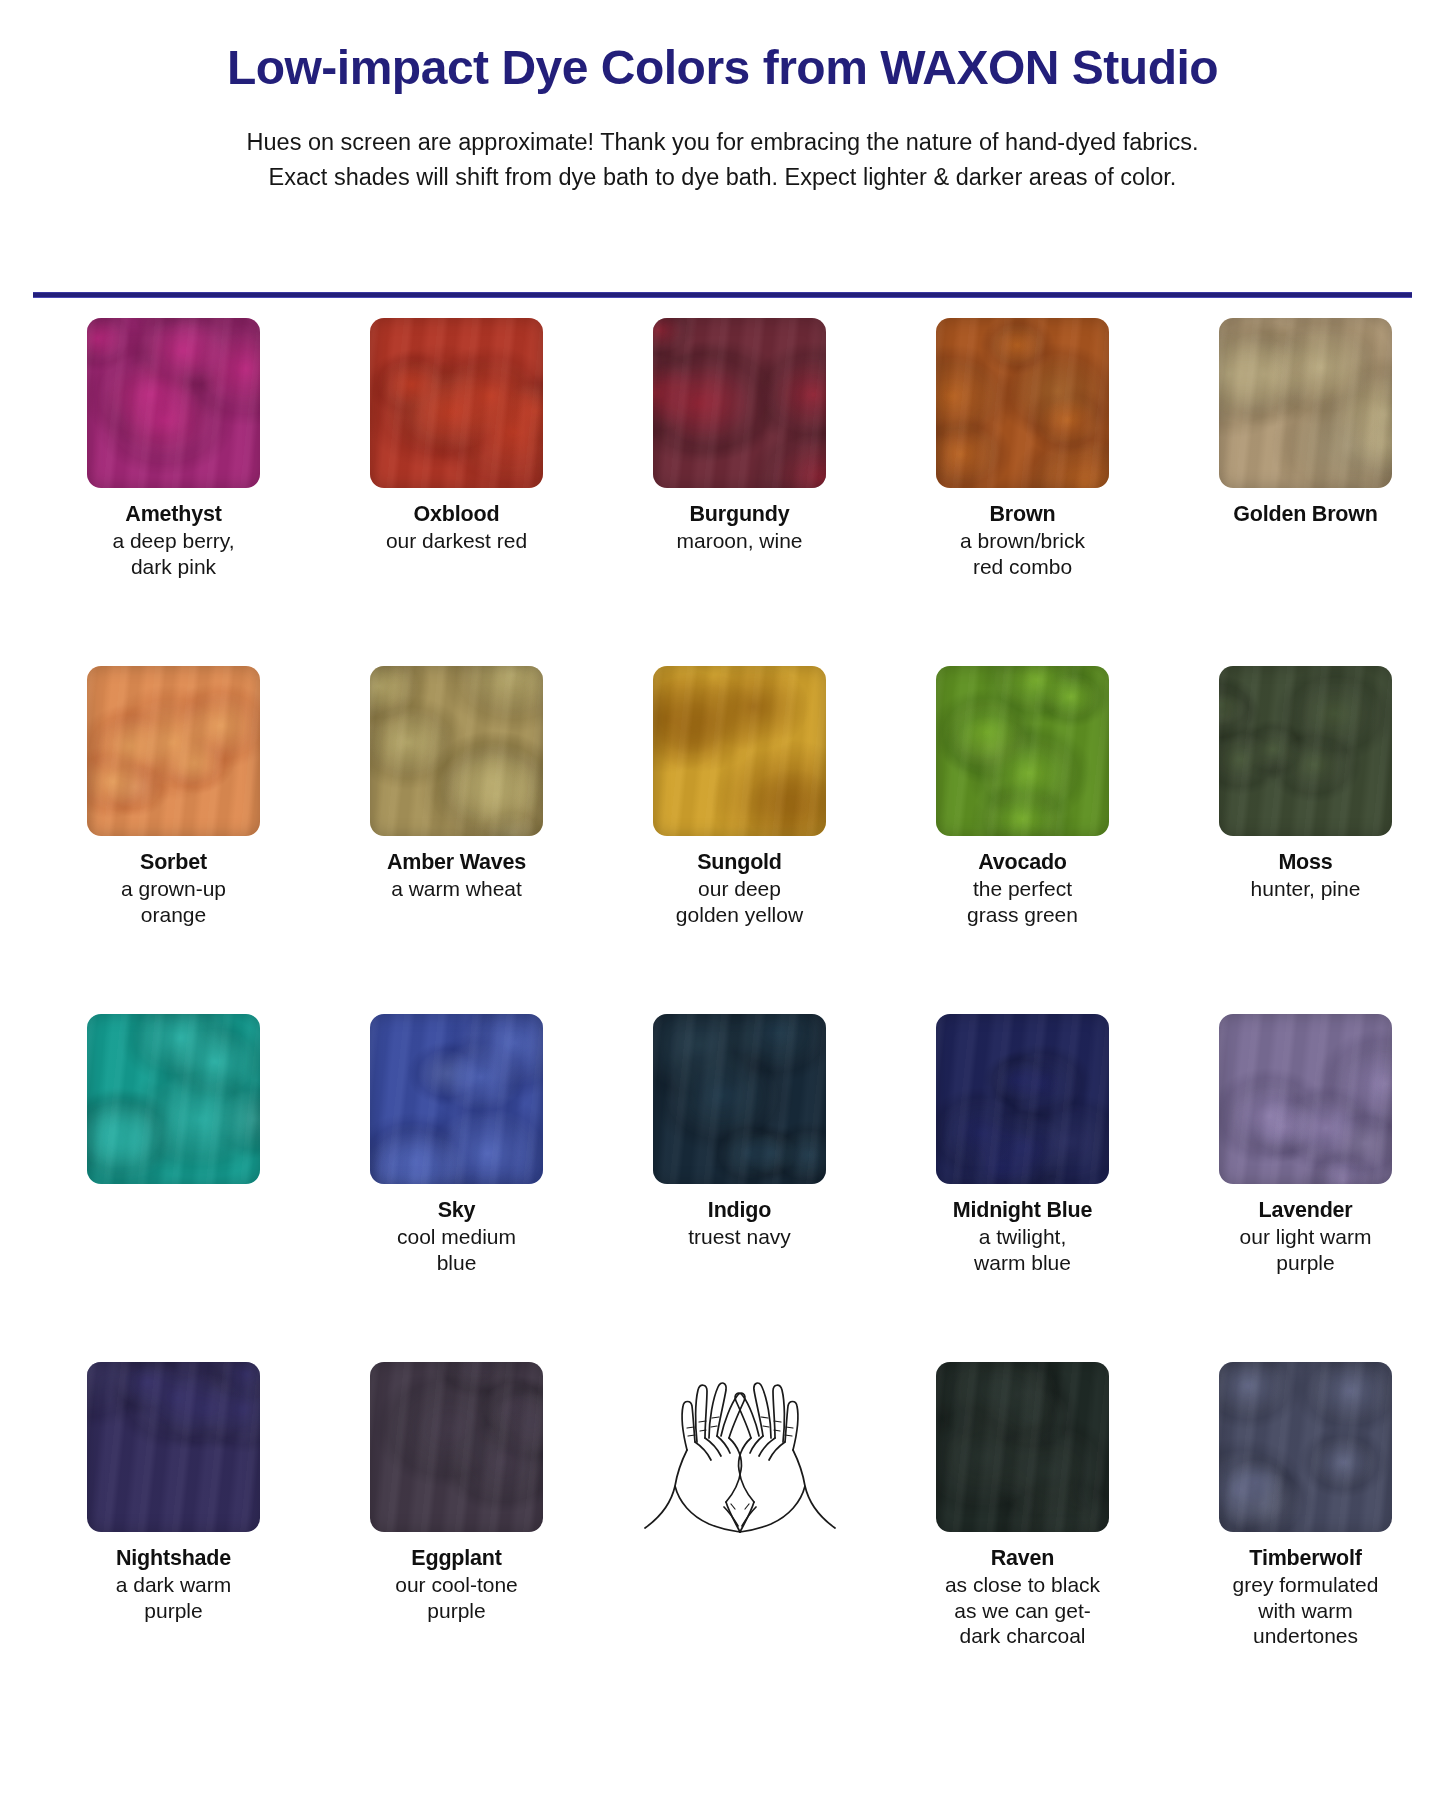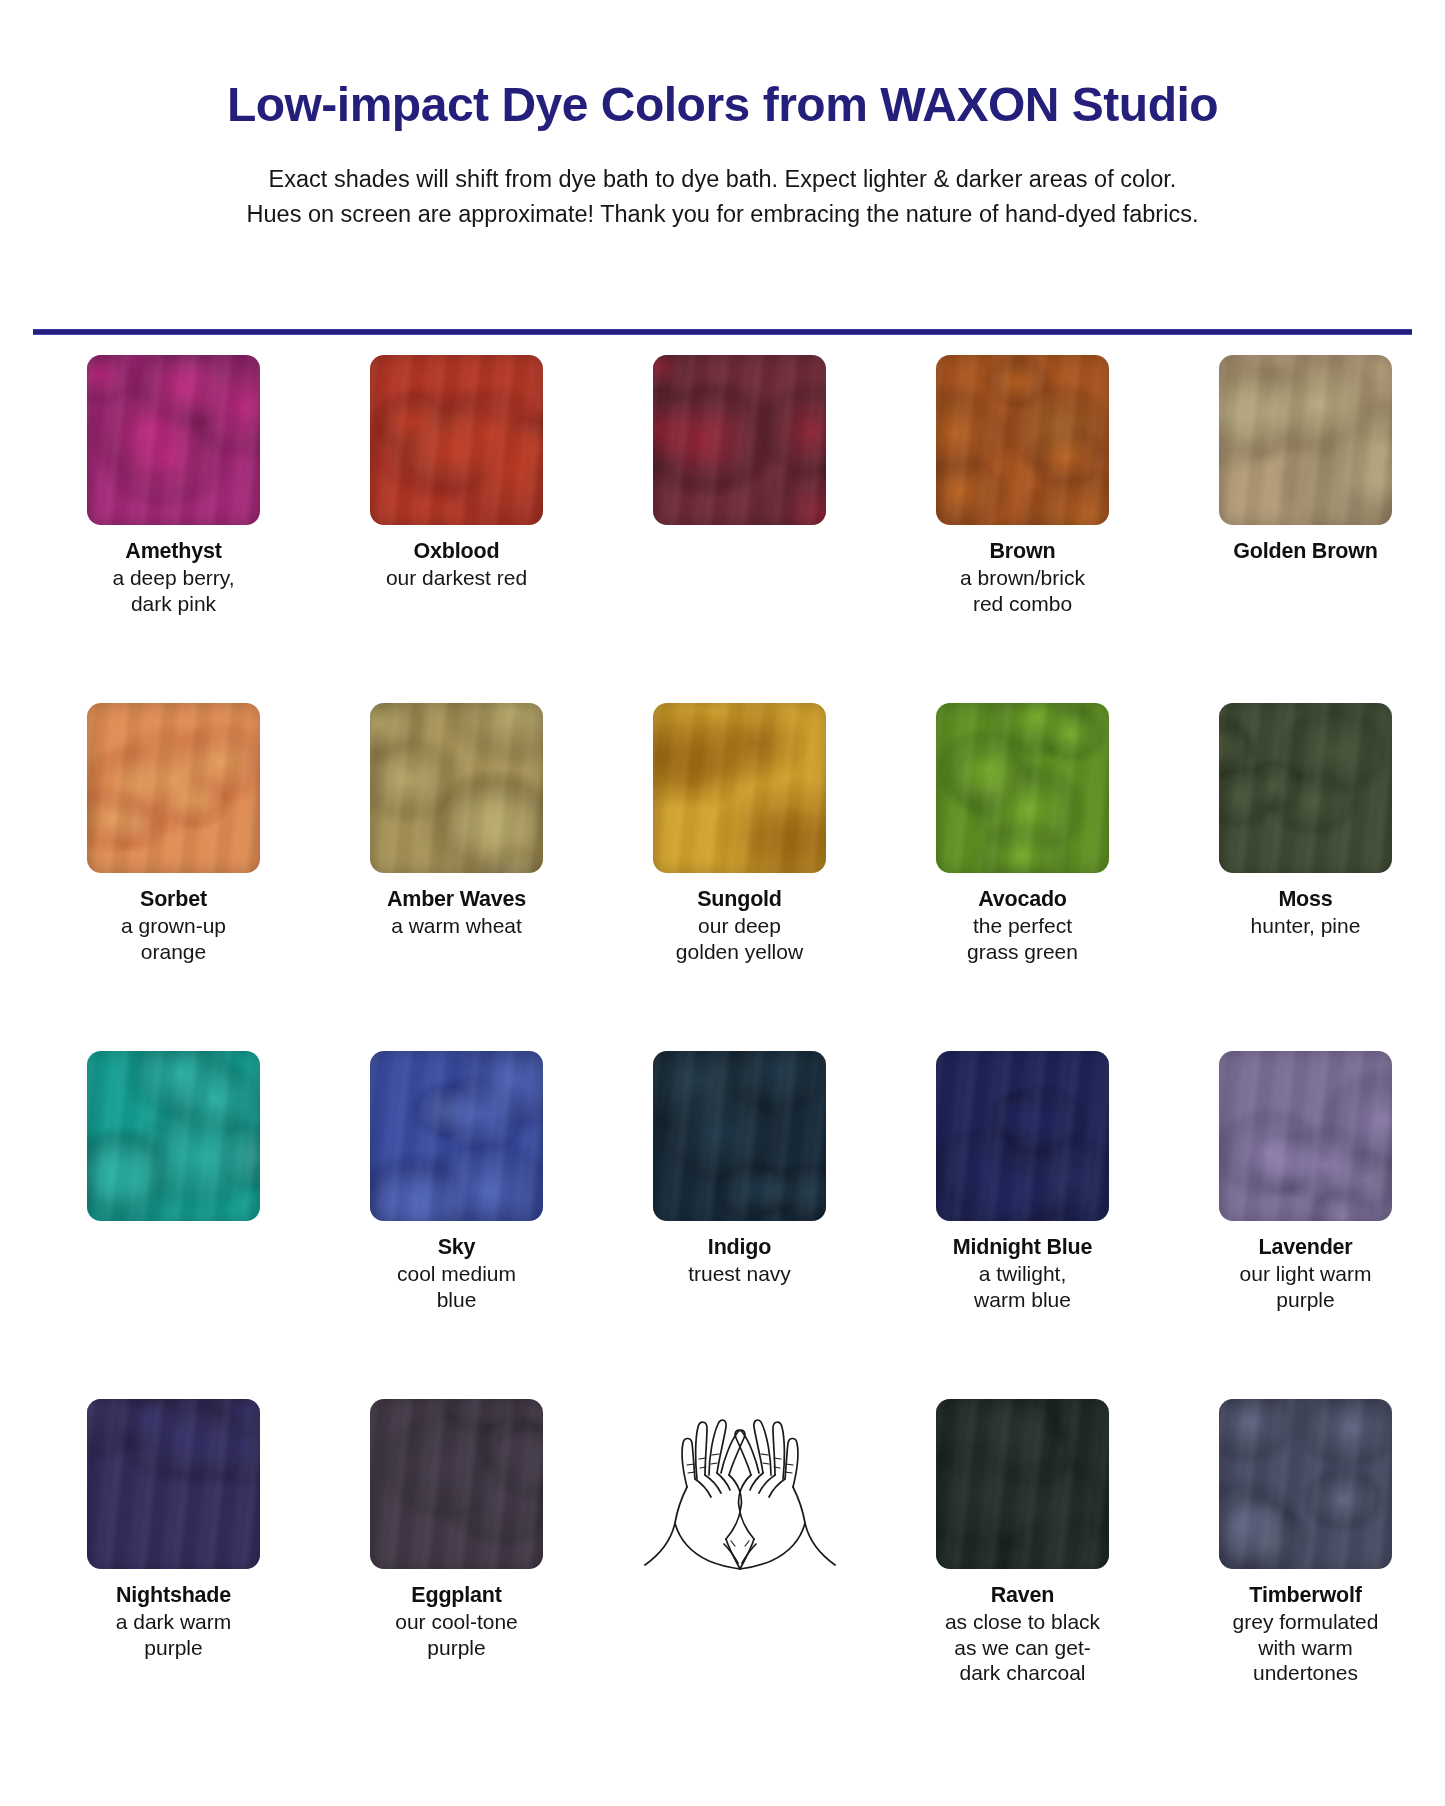--- a/index.html
+++ b/index.html
@@ -19,21 +19,20 @@
     position: relative;
     width: 1445px;
     height: 1806px;
     padding: 0;
   }
 
   
   .header {
     padding: 42px 38px 0 38px;
     text-align: center;
-    margin-top: 37px;
   }
   .title {
     font-size: 48px;
     font-weight: bold;
     letter-spacing: -0.5px;
     color: #231f7a;
     line-height: 1.1;
     margin: 0 0 0 0;
     white-space: nowrap;
   }
@@ -137,22 +136,22 @@
   .tex.l3 { mix-blend-mode: overlay; opacity: .45; }
 </style>
 </head>
 <body>
 
 <div class="page">
 
   <div class="header">
     <h1 class="title">Low-impact Dye Colors from WAXON Studio</h1>
     <div class="subtitle">
+      <span class="line">Hues on screen are approximate! Thank you for embracing the nature of hand-dyed fabrics.</span>
       <span class="line">Exact shades will shift from dye bath to dye bath. Expect lighter &amp; darker areas of color.</span>
-      <span class="line">Hues on screen are approximate! Thank you for embracing the nature of hand-dyed fabrics.</span>
     </div>
   </div>
 
   <div class="divider"></div>
 
   <div class="grid" id="swatch-grid">
       <div class="cell">
         <div class="swatch" style="background: rgb(163, 40, 120);">
           <div class="tex l1" style="background-image: radial-gradient(63% 50% at 92% 30%, rgb(94, 19, 68) 0%, rgba(0, 0, 0, 0) 68%), radial-gradient(36% 29% at 6% 12%, rgb(94, 19, 68) 0%, rgba(0, 0, 0, 0) 68%), radial-gradient(51% 41% at 56% 19%, rgb(94, 19, 68) 0%, rgba(0, 0, 0, 0) 68%), radial-gradient(59% 47% at 37% 45%, rgb(94, 19, 68) 0%, rgba(0, 0, 0, 0) 68%), radial-gradient(61% 49% at 45% 60%, rgb(94, 19, 68) 0%, rgba(0, 0, 0, 0) 68%), radial-gradient(60% 48% at 63% 13%, rgb(94, 19, 68) 0%, rgba(0, 0, 0, 0) 68%); opacity: 0.62;"></div>
           <div class="tex l2" style="background-image: radial-gradient(49% 39% at 92% 30%, rgb(224, 69, 155) 0%, rgba(0, 0, 0, 0) 68%), radial-gradient(27% 22% at 6% 12%, rgb(224, 69, 155) 0%, rgba(0, 0, 0, 0) 68%), radial-gradient(39% 31% at 56% 19%, rgb(224, 69, 155) 0%, rgba(0, 0, 0, 0) 68%), radial-gradient(46% 37% at 37% 45%, rgb(224, 69, 155) 0%, rgba(0, 0, 0, 0) 68%), radial-gradient(48% 38% at 45% 60%, rgb(224, 69, 155) 0%, rgba(0, 0, 0, 0) 68%), radial-gradient(47% 38% at 63% 13%, rgb(224, 69, 155) 0%, rgba(0, 0, 0, 0) 68%); opacity: 0.45;"></div>
@@ -180,20 +179,26 @@
             <span class="dline">our darkest red</span>
           </div>
         </div>
       </div>
       <div class="cell">
         <div class="swatch" style="background: rgb(110, 42, 56);">
           <div class="tex l1" style="background-image: radial-gradient(63% 50% at 98% 94%, rgb(53, 23, 31) 0%, rgba(0, 0, 0, 0) 68%), radial-gradient(57% 46% at 93% 45%, rgb(53, 23, 31) 0%, rgba(0, 0, 0, 0) 68%), radial-gradient(53% 42% at 1% 44%, rgb(53, 23, 31) 0%, rgba(0, 0, 0, 0) 68%), radial-gradient(33% 26% at 3% 7%, rgb(53, 23, 31) 0%, rgba(0, 0, 0, 0) 68%), radial-gradient(66% 53% at 27% 50%, rgb(53, 23, 31) 0%, rgba(0, 0, 0, 0) 68%), radial-gradient(66% 53% at 36% 48%, rgb(53, 23, 31) 0%, rgba(0, 0, 0, 0) 68%); opacity: 0.62;"></div>
           <div class="tex l2" style="background-image: radial-gradient(49% 39% at 98% 94%, rgb(192, 60, 85) 0%, rgba(0, 0, 0, 0) 68%), radial-gradient(44% 35% at 93% 45%, rgb(192, 60, 85) 0%, rgba(0, 0, 0, 0) 68%), radial-gradient(41% 33% at 1% 44%, rgb(192, 60, 85) 0%, rgba(0, 0, 0, 0) 68%), radial-gradient(25% 20% at 3% 7%, rgb(192, 60, 85) 0%, rgba(0, 0, 0, 0) 68%), radial-gradient(52% 42% at 27% 50%, rgb(192, 60, 85) 0%, rgba(0, 0, 0, 0) 68%), radial-gradient(51% 41% at 36% 48%, rgb(192, 60, 85) 0%, rgba(0, 0, 0, 0) 68%); opacity: 0.45;"></div>
           <div class="tex l3" style="background-image: radial-gradient(40% 32% at 98% 94%, rgb(192, 60, 85) 0%, rgba(0, 0, 0, 0) 68%), radial-gradient(36% 29% at 93% 45%, rgb(192, 60, 85) 0%, rgba(0, 0, 0, 0) 68%), radial-gradient(34% 27% at 1% 44%, rgb(192, 60, 85) 0%, rgba(0, 0, 0, 0) 68%), radial-gradient(20% 16% at 3% 7%, rgb(192, 60, 85) 0%, rgba(0, 0, 0, 0) 68%), radial-gradient(43% 34% at 27% 50%, rgb(192, 60, 85) 0%, rgba(0, 0, 0, 0) 68%); opacity: 0.35;"></div>
           <div class="tex" style="background-image: repeating-linear-gradient(96deg, rgba(255, 255, 255, 0.08) 0px, rgba(255, 255, 255, 0.08) 5px, rgba(0, 0, 0, 0.09) 11px, rgba(0, 0, 0, 0.09) 19px, rgba(255, 255, 255, 0.05) 27px, rgba(255, 255, 255, 0.05) 34px); opacity: 0.55;"></div>
+        </div>
+        <div class="caption">
+          <div class="swatch-name">Burgundy</div>
+          <div class="swatch-desc">
+            <span class="dline">maroon, wine</span>
+          </div>
         </div>
       </div>
       <div class="cell">
         <div class="swatch" style="background: rgb(169, 85, 31);">
           <div class="tex l1" style="background-image: radial-gradient(44% 35% at 14% 80%, rgb(94, 48, 18) 0%, rgba(0, 0, 0, 0) 68%), radial-gradient(39% 31% at 76% 60%, rgb(94, 48, 18) 0%, rgba(0, 0, 0, 0) 68%), radial-gradient(32% 26% at 47% 16%, rgb(94, 48, 18) 0%, rgba(0, 0, 0, 0) 68%), radial-gradient(56% 45% at 9% 46%, rgb(94, 48, 18) 0%, rgba(0, 0, 0, 0) 68%), radial-gradient(63% 50% at 86% 98%, rgb(94, 48, 18) 0%, rgba(0, 0, 0, 0) 68%), radial-gradient(53% 42% at 70% 43%, rgb(94, 48, 18) 0%, rgba(0, 0, 0, 0) 68%); opacity: 0.62;"></div>
           <div class="tex l2" style="background-image: radial-gradient(34% 27% at 14% 80%, rgb(216, 138, 58) 0%, rgba(0, 0, 0, 0) 68%), radial-gradient(29% 23% at 76% 60%, rgb(216, 138, 58) 0%, rgba(0, 0, 0, 0) 68%), radial-gradient(24% 19% at 47% 16%, rgb(216, 138, 58) 0%, rgba(0, 0, 0, 0) 68%), radial-gradient(43% 34% at 9% 46%, rgb(216, 138, 58) 0%, rgba(0, 0, 0, 0) 68%), radial-gradient(49% 39% at 86% 98%, rgb(216, 138, 58) 0%, rgba(0, 0, 0, 0) 68%), radial-gradient(41% 33% at 70% 43%, rgb(216, 138, 58) 0%, rgba(0, 0, 0, 0) 68%); opacity: 0.45;"></div>
           <div class="tex l3" style="background-image: radial-gradient(27% 22% at 14% 80%, rgb(216, 138, 58) 0%, rgba(0, 0, 0, 0) 68%), radial-gradient(24% 19% at 76% 60%, rgb(216, 138, 58) 0%, rgba(0, 0, 0, 0) 68%), radial-gradient(19% 15% at 47% 16%, rgb(216, 138, 58) 0%, rgba(0, 0, 0, 0) 68%), radial-gradient(35% 28% at 9% 46%, rgb(216, 138, 58) 0%, rgba(0, 0, 0, 0) 68%), radial-gradient(40% 32% at 86% 98%, rgb(216, 138, 58) 0%, rgba(0, 0, 0, 0) 68%); opacity: 0.35;"></div>
           <div class="tex" style="background-image: repeating-linear-gradient(96deg, rgba(255, 255, 255, 0.08) 0px, rgba(255, 255, 255, 0.08) 5px, rgba(0, 0, 0, 0.09) 11px, rgba(0, 0, 0, 0.09) 19px, rgba(255, 255, 255, 0.05) 27px, rgba(255, 255, 255, 0.05) 34px); opacity: 0.55;"></div>
         </div>
         <div class="caption">

